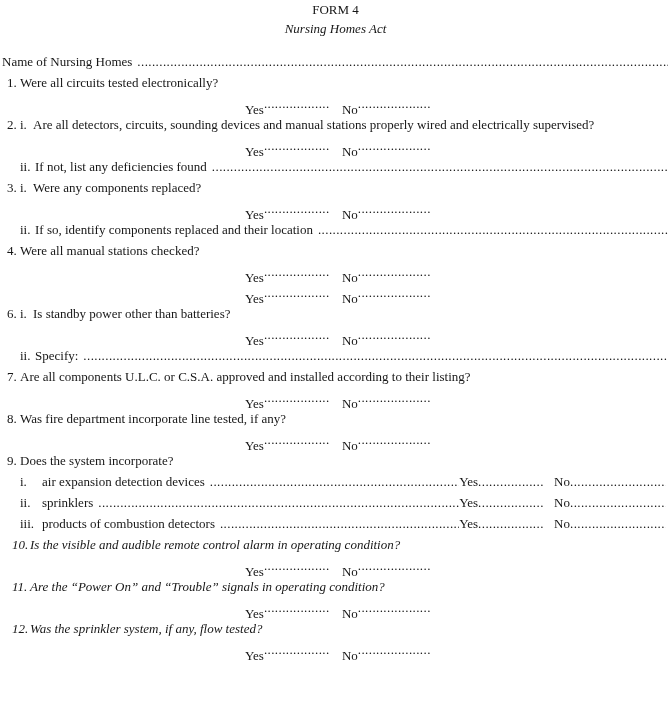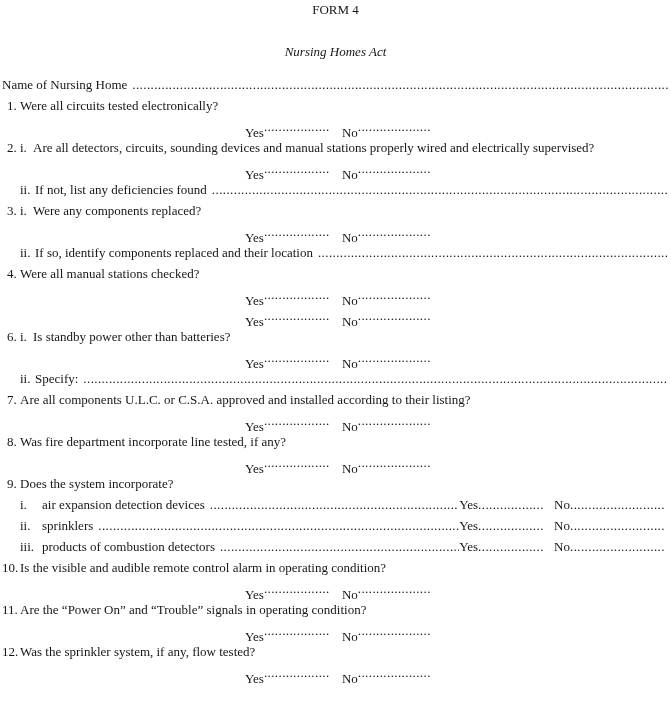--- a/index.html
+++ b/index.html
@@ -9,36 +9,36 @@
     height:705px;
     background:#ffffff;
     color:#161616;
     font-family:"Liberation Serif","DejaVu Serif",serif;
     font-size:13px;
     overflow:hidden;
   }
   .header { text-align:center; padding-top:3px; }
   .form-number { line-height:13px; }
   .doc-title  { line-height:13px; font-size:13.5px; letter-spacing:0.2px; }
-  .statute    { margin-top:29px; line-height:13px; font-style:italic; }
+  .statute    { margin-top:6px; line-height:13px; font-style:italic; }
 
   .content { margin-top:16px; }
   .row {
     height:21px;
     line-height:21px;
     white-space:nowrap;
     overflow:hidden;
     padding-left:7px;
     padding-right:3px;
   }
   .flexrow { display:flex; align-items:baseline; }
 
   .name-row { padding-left:2px; }
   .num   { display:inline-block; min-width:13px; }
-  .double { padding-left:2px; }
+  .double { padding-left:12px;font-style:italic; }
   .double .num { min-width:18px; }
   .roman { display:inline-block; min-width:13px; }
 
   .sub_writein { padding-left:20px; }
   .sub_writein .roman { min-width:15px; }
 
   .yesno { padding-left:245px; }
   .yes-dots { width:65px; }
   .no-lbl   { margin-left:13px;font-family:Liberation Serif, serif; }
   .no-dots  { width:73px; }
@@ -67,21 +67,21 @@
 
 <div class="page">
 
   <div class="header">
     <div class="form-number">FORM 4</div>
     <div class="statute">Nursing Homes Act</div>
   </div>
 
   <div class="content">
     <div class="row flexrow name-row">
-      <span>Name of Nursing Home</span>
+      <span>Name of Nursing Homes</span>
       <span class="leader"></span>
     </div>
     <div id="rows">
         <div class="row question"><span class="num">1.</span><span class="qtext">Were all circuits tested electronically?</span></div>
         <div class="row yesno"><span class="yes-lbl">Yes</span><span class="dots yes-dots"></span><span class="no-lbl">No</span><span class="dots no-dots"></span></div>
         <div class="row question"><span class="num">2.</span><span class="roman">i.</span><span class="qtext">Are all detectors, circuits, sounding devices and manual stations properly wired and electrically supervised?</span></div>
         <div class="row yesno"><span class="yes-lbl">Yes</span><span class="dots yes-dots"></span><span class="no-lbl">No</span><span class="dots no-dots"></span></div>
         <div class="row sub_writein flexrow">
           <span class="roman">ii.</span>
           <span class="qtext">If not, list any deficiencies found</span>

